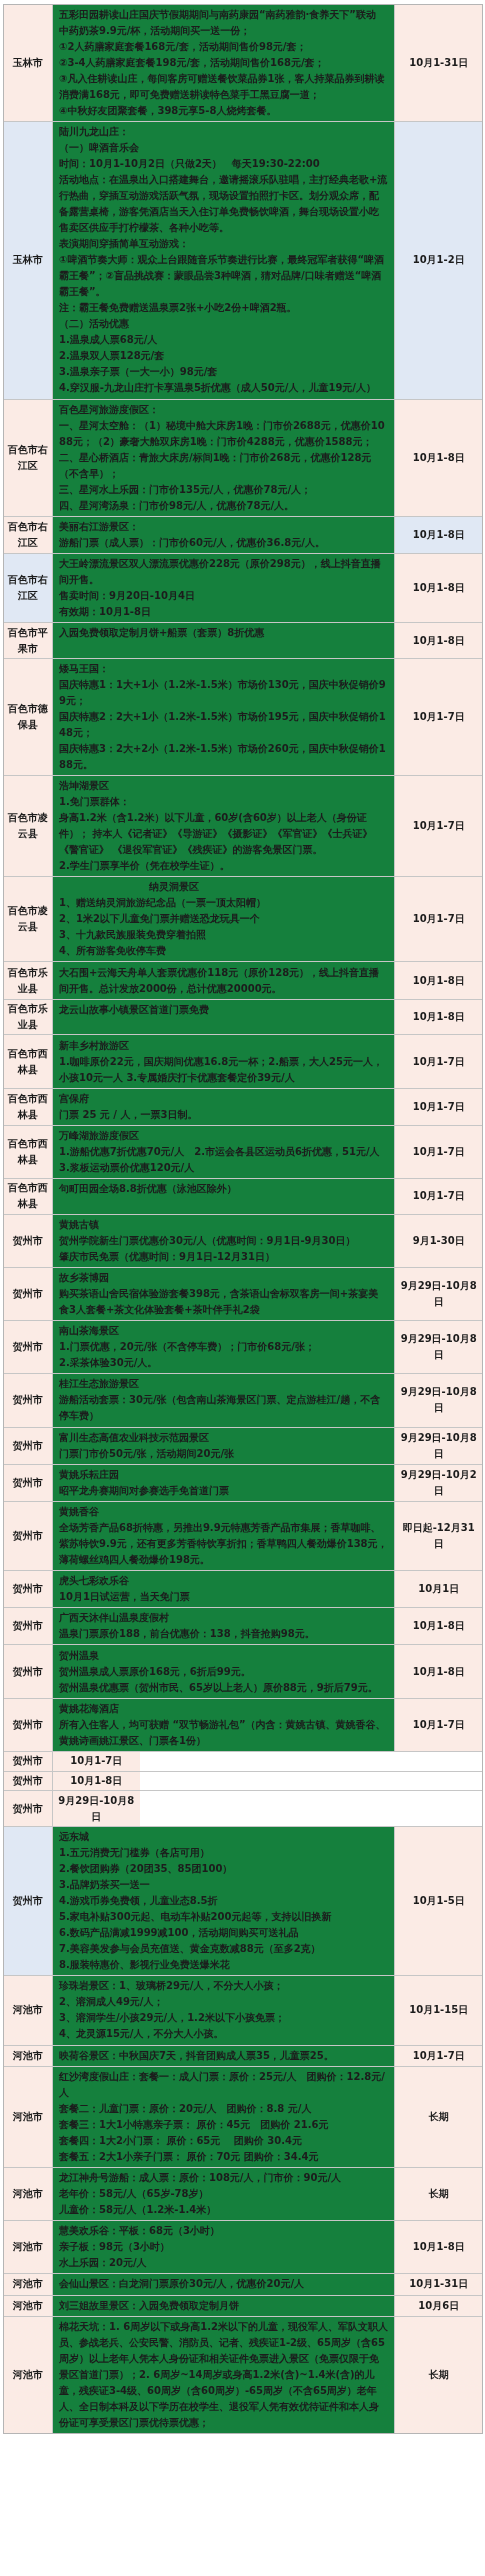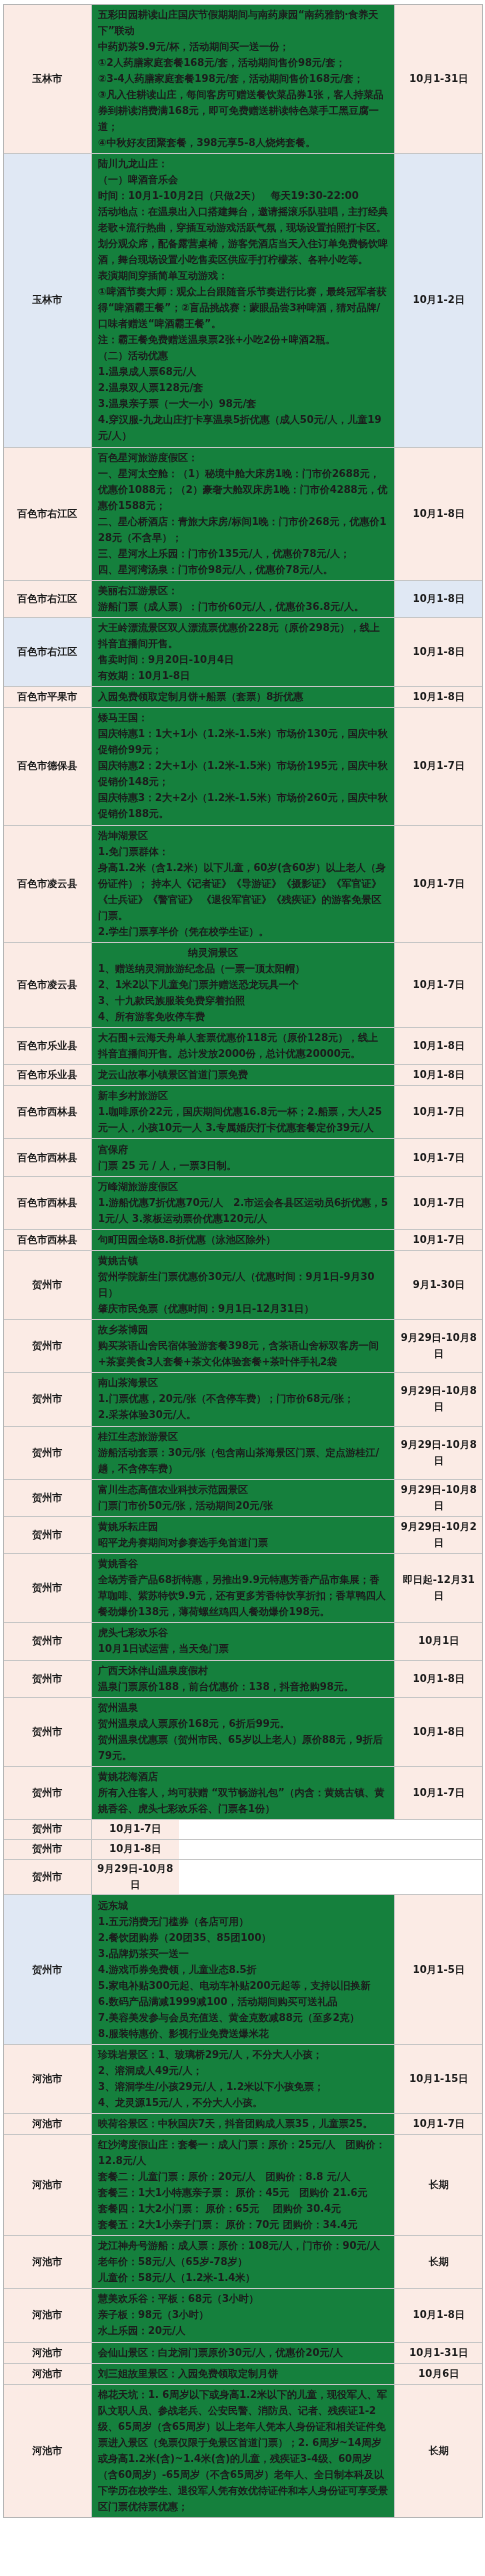--- a/index.html
+++ b/index.html
@@ -1,21 +1,21 @@
 <!DOCTYPE html>
 <html style="font-size:11px"><head>
 <meta charset="utf-8">
 <style>
   html,body{margin:0;padding:0;background:#ffffff;}
   body{width:486px;font-family:"DejaVu Sans","Liberation Sans",sans-serif;color:#1c1c1c;}
   .table-wrap{margin:4.2px 2.8px 7px 2.8px;border:0.7px solid #b5b5b5;}
   .row{display:flex;border-bottom:0.7px solid #c6c6c6;}
   .row:last-child{border-bottom:none;}
   .cell{font-weight:700;font-size:10px;line-height:16px;box-sizing:border-box;}
-  .city{width:88px;flex:none;display:flex;align-items:center;justify-content:center;
+  .city{width:49px;flex:none;display:flex;align-items:center;justify-content:center;
         text-align:center;border-right:0.7px solid #c6c6c6;padding:1.4px 3.5px;word-break:break-all;}
   .content{flex:1;min-width:0;padding:2.1px 6.2px;white-space:pre-wrap;word-break:break-all;
         border-right:0.7px solid #c6c6c6;background:#15803d;}
   .date{width:87px;flex:none;display:flex;align-items:center;justify-content:center;
         text-align:center;padding:1.4px 2.8px;}
   .p{background:#fbebe5;}
   .b{background:#e0e8f4;}
 </style>
 </head>
 <body>
@@ -216,21 +216,21 @@
     <div class="cell city p">贺州市</div>
     <div class="cell content">贺州温泉
 贺州温泉成人票原价168元，6折后99元。
 贺州温泉优惠票（贺州市民、65岁以上老人）原价88元，9折后79元。</div>
     <div class="cell date p">10月1-8日</div>
   </div>
 
   <div class="row">
     <div class="cell city p">贺州市</div>
     <div class="cell content">黄姚花海酒店
-所有入住客人，均可获赠 “双节畅游礼包”（内含：黄姚古镇、黄姚香谷、虎头七彩欢乐谷、门票各1份）</div>
+所有入住客人，均可获赠 “双节畅游礼包”（内含：黄姚古镇、黄姚香谷、黄姚诗画姚江景区、门票各1份）</div>
     <div class="cell date p">10月1-7日</div>
   </div>
 
   <div class="row">
     <div class="cell city p">贺州市</div>
     <div class="cell date p">10月1-7日</div>
   </div>
 
   <div class="row">
     <div class="cell city p">贺州市</div>

